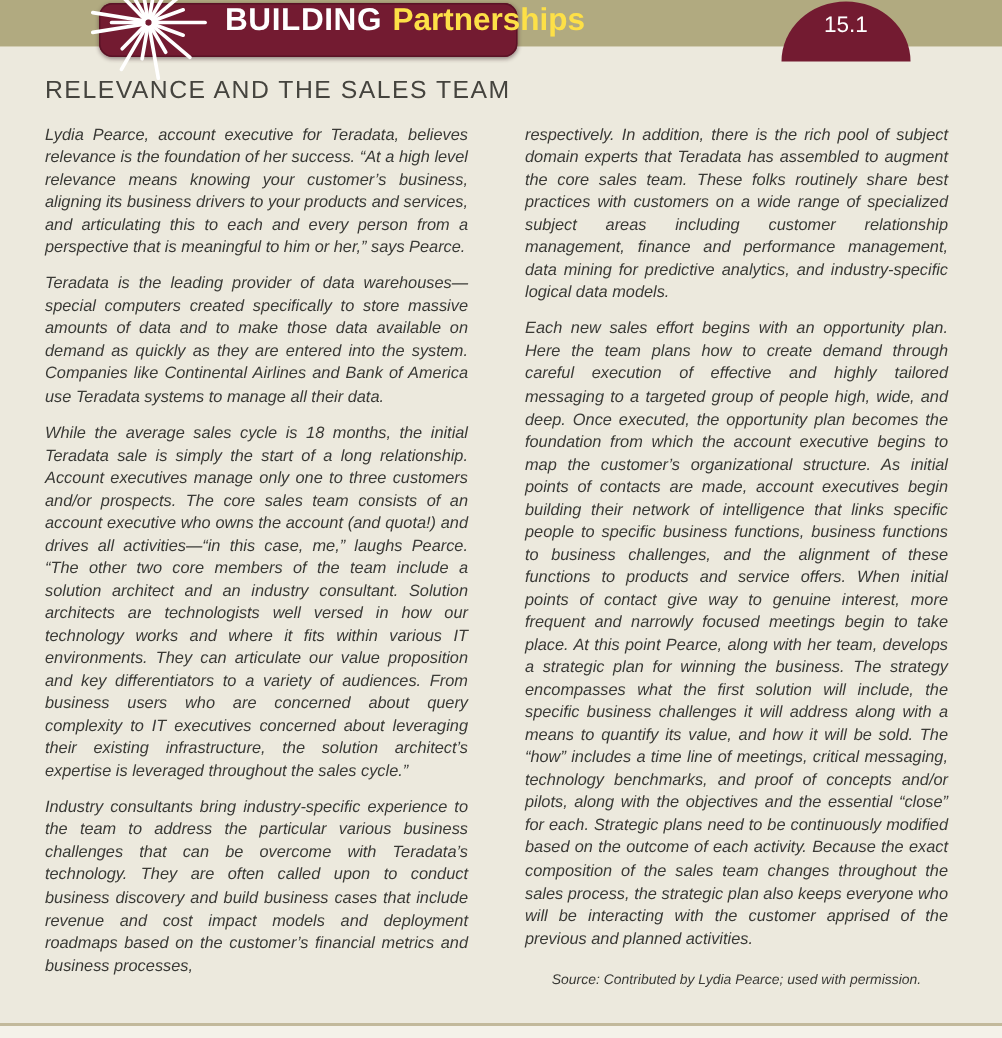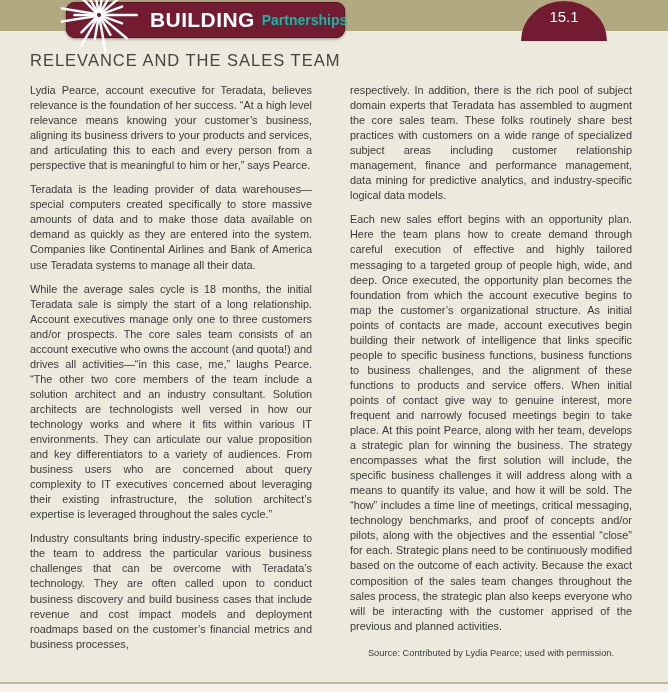--- a/index.html
+++ b/index.html
@@ -10,43 +10,43 @@
     -webkit-font-smoothing:antialiased;
   }
   .topbar {
     position:relative; height:31px; background:#b1aa80; z-index:5;
   }
   .banner {
     position:absolute; left:66px; top:2px; width:279px; height:36px;
     background:#731b31;
     border-radius:9px;
     box-shadow:0 1px 3px rgba(40,15,20,.45), inset 0 0 0 1px #5a1326;
-    display:flex; align-items:center;
+    display:flex; 
     padding-left:84px; box-sizing:border-box;
     white-space:nowrap;
   }
   .banner-bold { color:#ffffff; font-weight:bold; font-size:21px; letter-spacing:.4px; }
-  .banner-rest { color:#14b8a6; font-weight:bold; font-size:14px; margin-left:7px; }
+  .banner-rest { color:#fde047; font-weight:bold; font-size:21px; margin-left:7px; }
   .starburst { position:absolute; left:58px; top:-26px; z-index:6; }
   .dome {
     position:absolute; left:521px; top:1px; width:86px; height:40px;
     background:#731b31;
     border-radius:50% 50% 0 0 / 100% 100% 0 0;
     text-align:center; color:#ffffff; font-size:15px;
     padding-top:7px; box-sizing:border-box;
   }
   .card {
     position:relative; height:651px; background:#ece9dd;
     padding:20px 36px 0 30px; box-sizing:border-box; overflow:hidden;
   }
   .article-title {
     font-size:16.5px; letter-spacing:1px; color:#45443e;
     font-weight:normal; margin:0 0 13px 0;
   }
-  .columns { display:flex; gap:38px; }
+  .columns { display:flex; gap:38px;font-style:italic; }
   .col { width:291px; text-align:justify; }
   .para {
     margin:0 0 9px 0; font-size:10.9px; line-height:1.38;
     color:#3a3a36;
   }
   .source-line {
     font-size:9.3px; color:#3a3a36; margin-top:14px; text-align:center;
   }
   .footer-strip {
     height:11px; background:#f4f2e9; border-top:2px solid #c2b99b;

